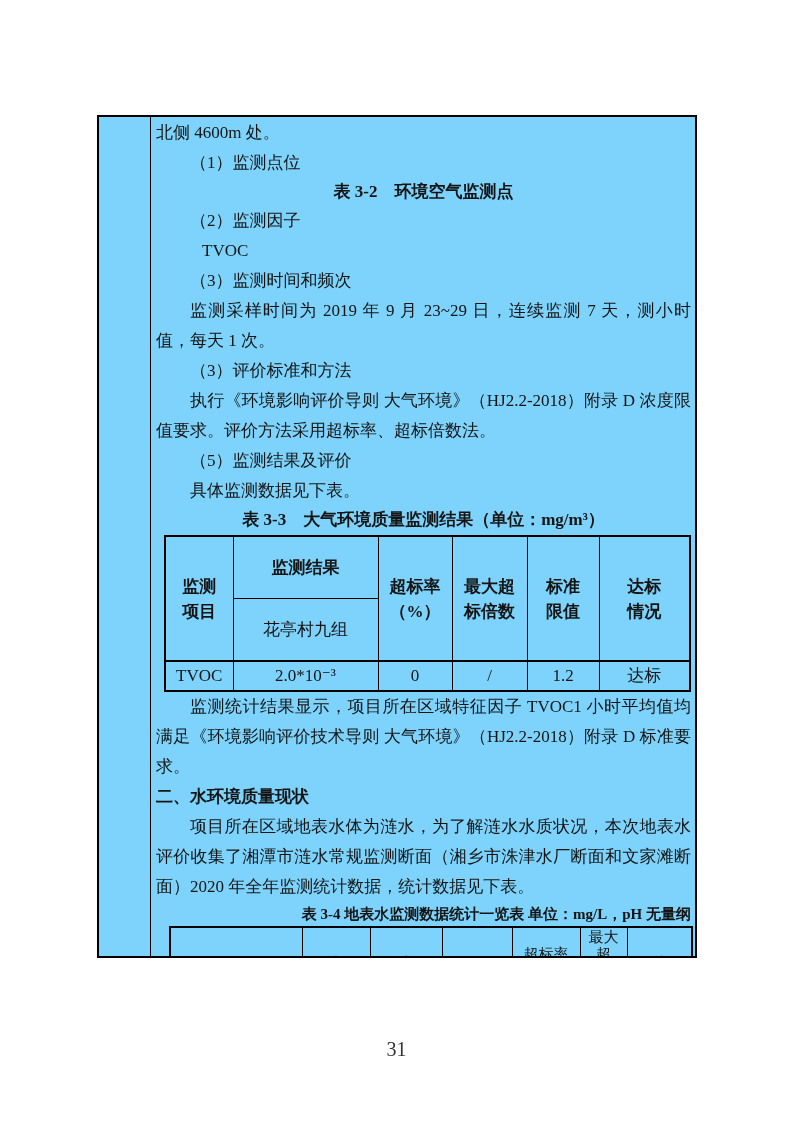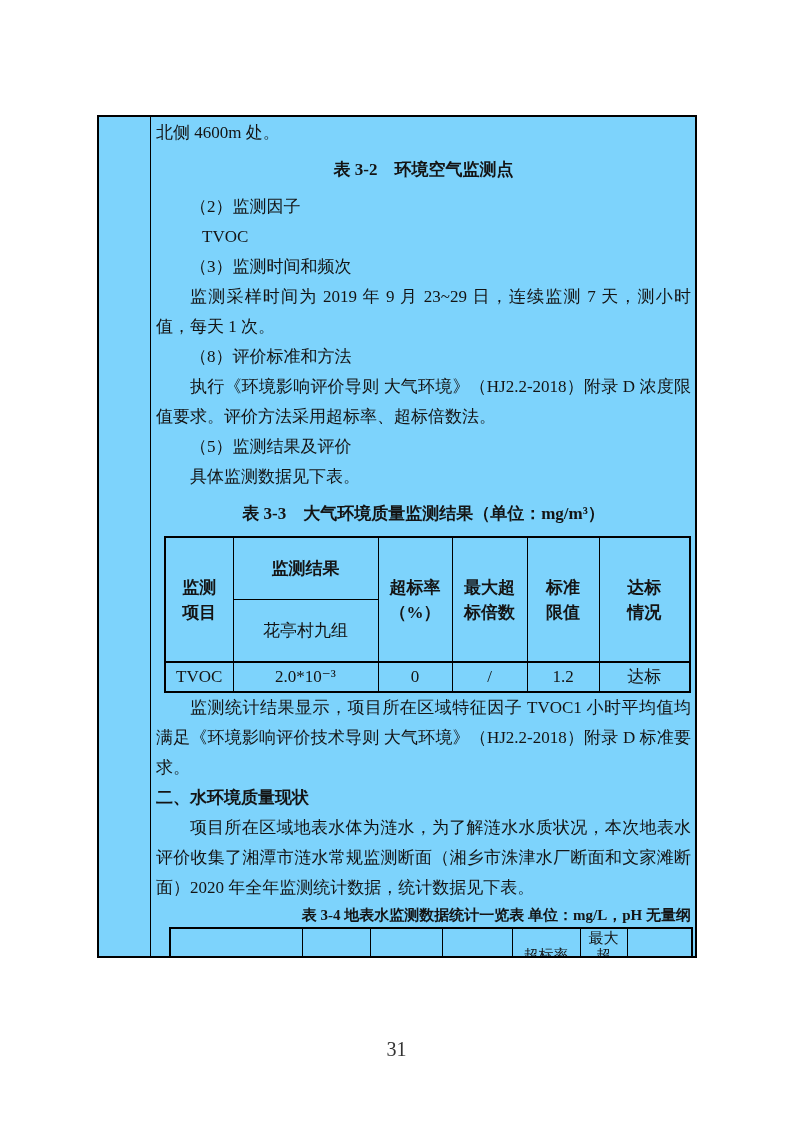--- a/index.html
+++ b/index.html
@@ -30,21 +30,21 @@
     overflow:hidden;
   }
   .line {
     margin:0; font-size:17px; line-height:30px;
     text-align:justify;
   }
   .indent { text-indent:34px; }
   .indent-lg { text-indent:46px; }
   .bold { font-weight:bold; }
   .caption {
-    margin:8px; text-align:center; font-weight:bold;
+    margin:0; text-align:center; font-weight:bold;
     font-size:17px; line-height:28px;
   }
   .caption-sm {
     margin:0; text-align:right; font-weight:bold;
     font-size:15px; line-height:24px;
   }
   table { border-collapse:collapse; table-layout:fixed; }
   td, th { border:1px solid #000; text-align:center; vertical-align:middle; overflow:hidden; }
 
   
@@ -68,28 +68,29 @@
   }
 </style>
 </head>
 <body>
 
 <div class="sheet">
   <div class="side-col"></div>
   <div class="main-col">
 
     <p class="line">北侧 4600m 处。</p>
+    <p class="line indent">（1）监测点位</p>
 
     <p class="caption">表 3-2　环境空气监测点</p>
 
     <p class="line indent">（2）监测因子</p>
     <p class="line indent-lg">TVOC</p>
     <p class="line indent">（3）监测时间和频次</p>
     <p class="line indent">监测采样时间为 2019 年 9 月 23~29 日，连续监测 7 天，测小时值，每天 1 次。</p>
-    <p class="line indent">（8）评价标准和方法</p>
+    <p class="line indent">（3）评价标准和方法</p>
     <p class="line indent">执行《环境影响评价导则 大气环境》（HJ2.2-2018）附录 D 浓度限值要求。评价方法采用超标率、超标倍数法。</p>
     <p class="line indent">（5）监测结果及评价</p>
     <p class="line indent">具体监测数据见下表。</p>
 
     <p class="caption">表 3-3　大气环境质量监测结果（单位：mg/m³）</p>
     <table class="t33">
       <colgroup>
         <col style="width:68px">
           <col style="width:145px">
           <col style="width:74px">

